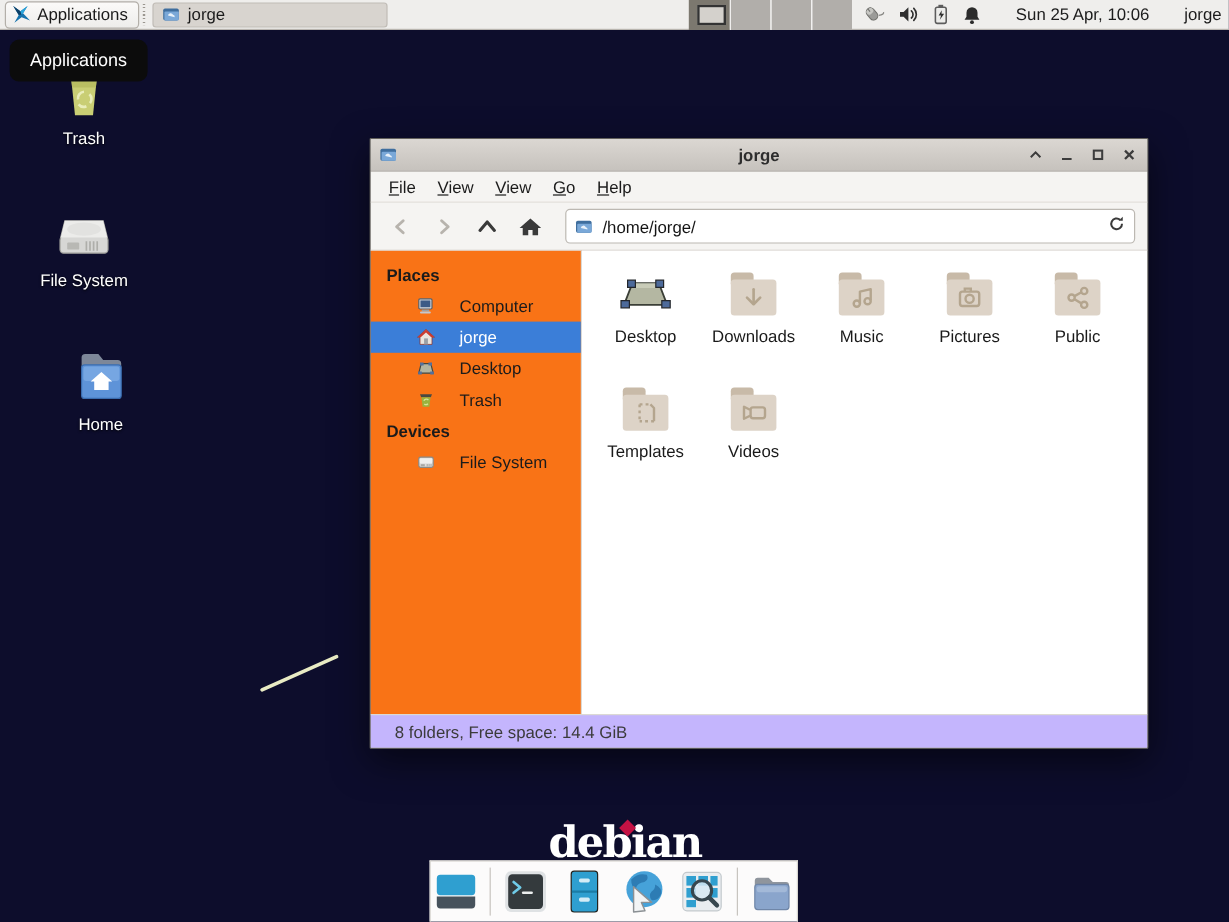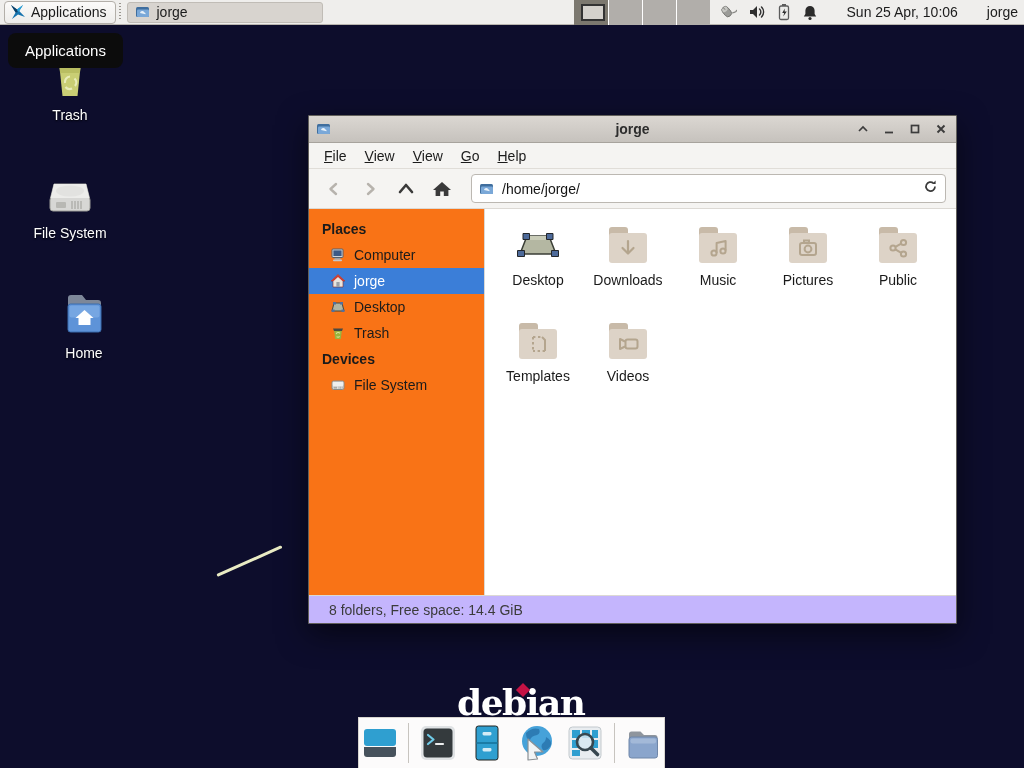--- a/index.html
+++ b/index.html
@@ -98,21 +98,21 @@
   .tool-btn { width:30px; height:30px; display:flex; align-items:center; justify-content:center; }
   .pathbar {
     flex:1; height:29px; margin-left:8px; background:#fff;
     border:1px solid #bcb8b2; border-radius:4px;
     display:flex; align-items:center; padding:0 7px; gap:7px;
   }
   .pathbar .path-text { flex:1; font-size:14px; color:#141414; }
   .win-body { flex:1; display:flex; min-height:0; }
   .sidebar { width:176px; background:#f97316; border-right:1px solid #dcd9d4; padding-top:7px; }
   .side-header { font-size:14px; font-weight:bold; color:#1b1b1b; padding:5px 0 5px 13px; }
-  .side-item { height:26px; display:flex; align-items:center; gap:8px; padding-left:21px; font-size:14px; color:#1b1b1b; }
+  .side-item { height:26px; display:flex; align-items:center; gap:20px; padding-left:38px; font-size:14px; color:#1b1b1b; }
   .side-item.selected { background:#3b7ed8; color:#fff; }
   .main-pane { flex:1; background:#fff; position:relative; }
   .file-grid {
     display:grid; grid-template-columns:repeat(5,90px); grid-auto-rows:96px;
     padding:12px 0 0 8px;
   }
   .file-item { text-align:center; }
   .file-item svg { display:block; margin:0 auto; }
   .file-item .lbl { margin-top:3px; font-size:14px; color:#1a1a1a; }
   .statusbar {

